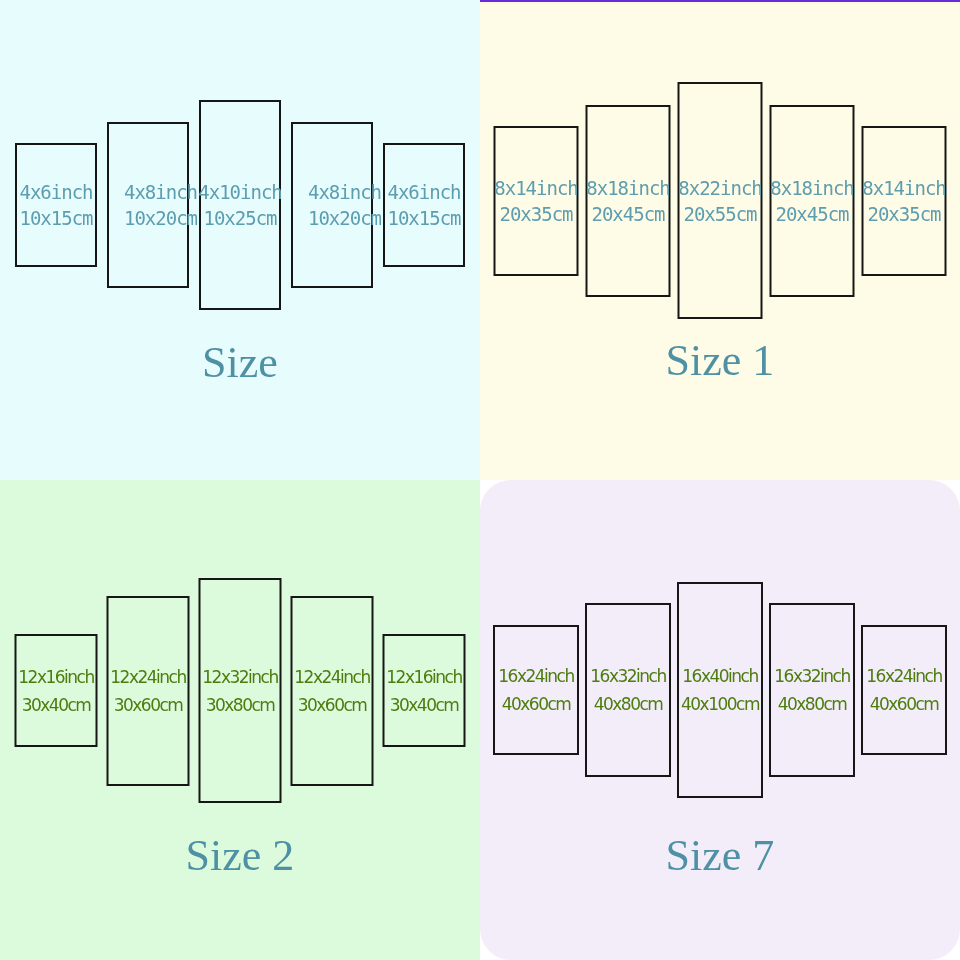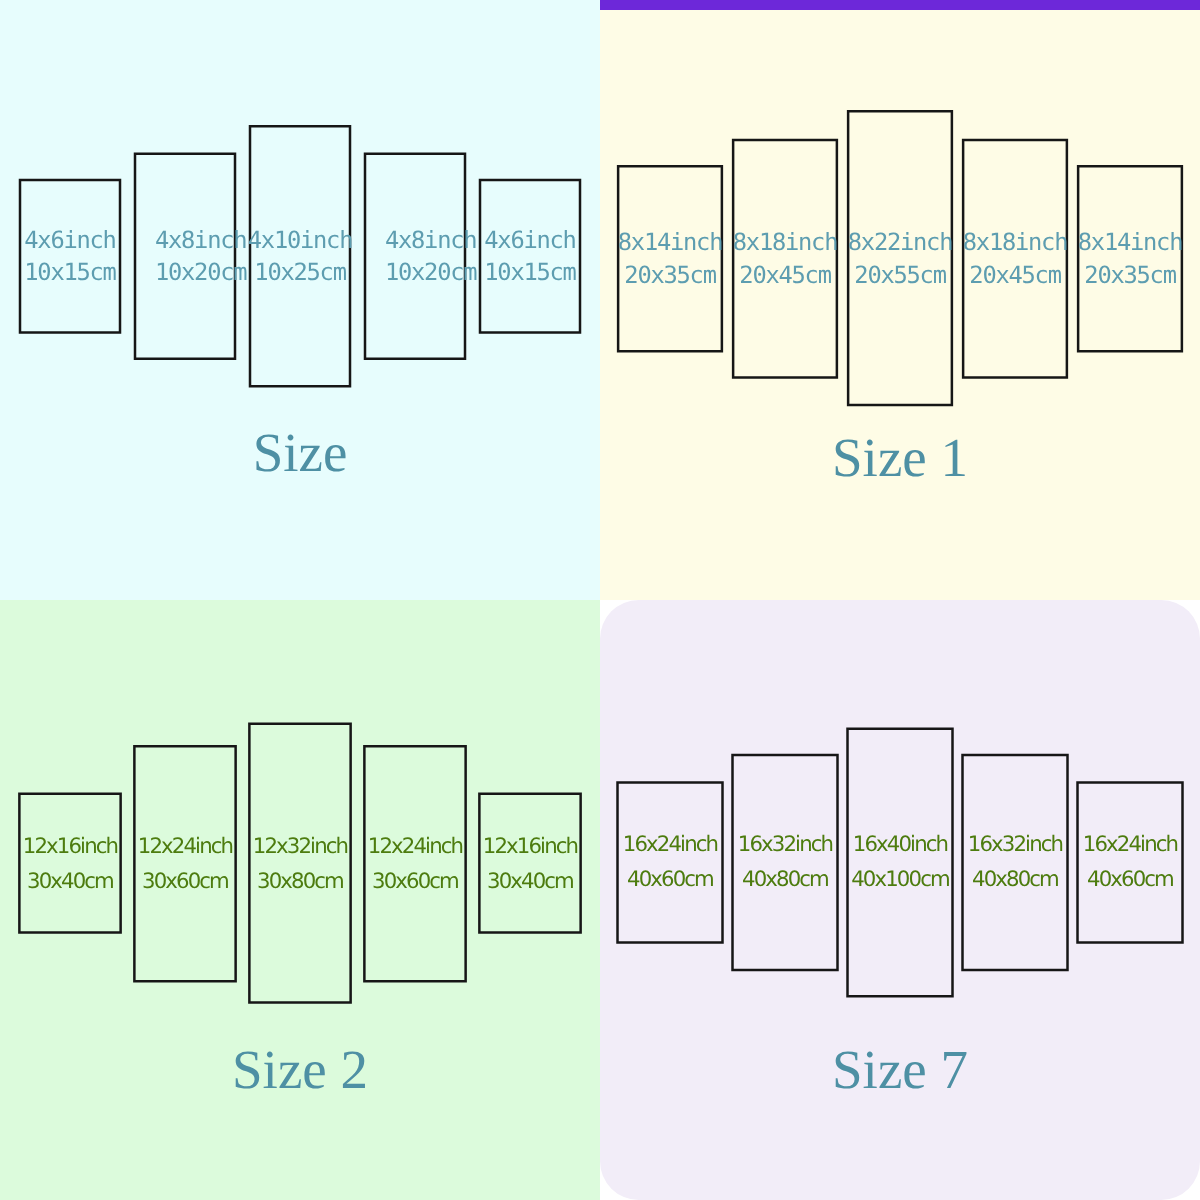--- a/index.html
+++ b/index.html
@@ -13,21 +13,21 @@
     width: 960px; height: 960px;
     overflow: hidden;
     background: #ffffff;
   }
   .quad {
     position: absolute;
     width: 480px; height: 480px;
     box-sizing: border-box;
   }
   .q0 { left: 0;     top: 0;     background: #e7fdfd; }
-  .q1 { left: 480px; top: 0;     background: #fefce6; border-top: 8px solid #6d28d9; }
+  .q1 { left: 480px; top: 0;     background: #fefce6; border-top: 2px solid #6d28d9; }
   .q2 { left: 0;     top: 480px; background: #dcfbdc; }
   .q3 { left: 480px; top: 480px; background: #f2edf8; border-radius: 31px; }
 
   .row {
     position: absolute;
     left: 50%;
     transform: translateX(-50%);
     display: flex;
     align-items: center;
   }

